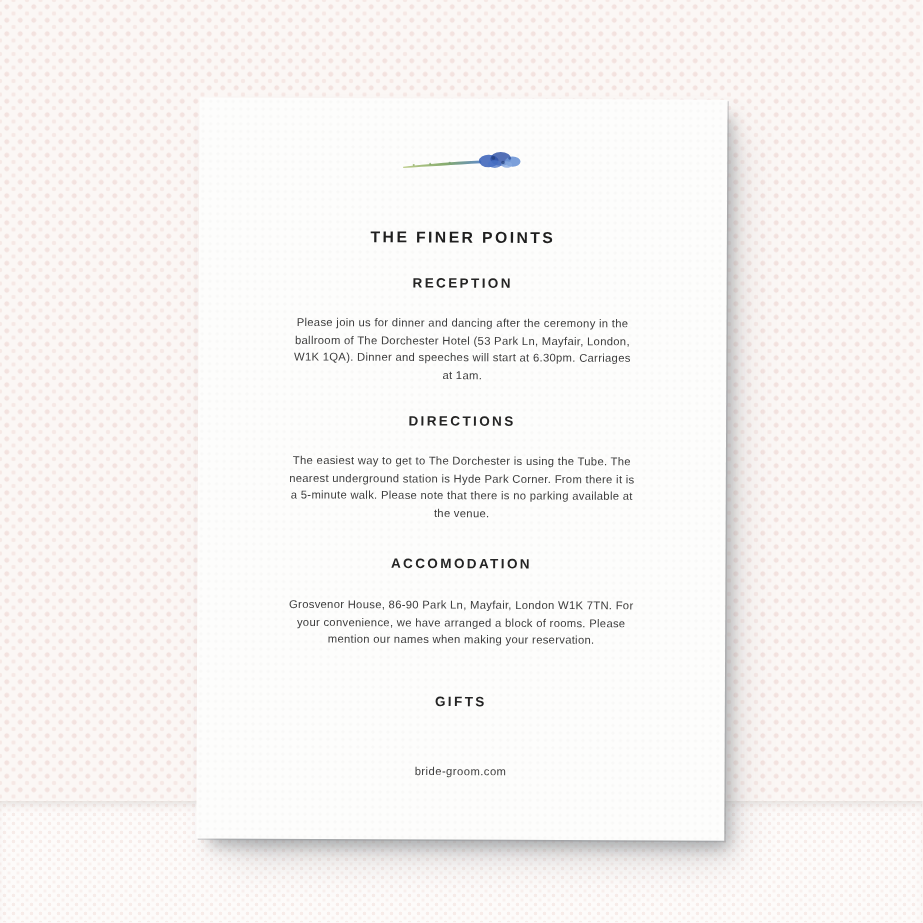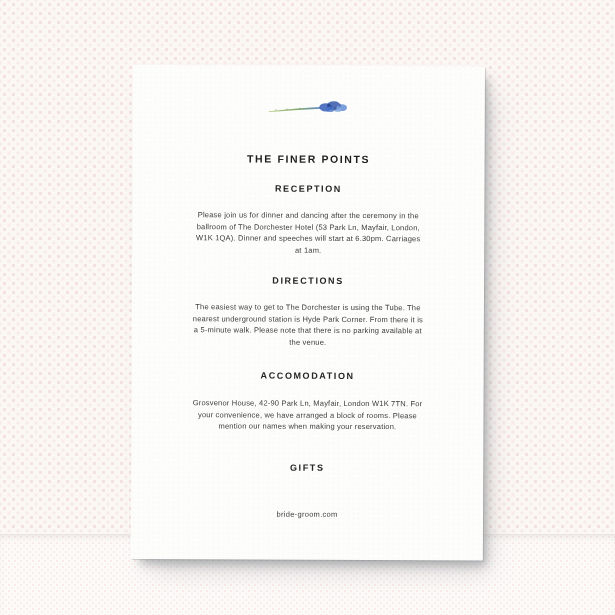--- a/index.html
+++ b/index.html
@@ -104,21 +104,21 @@
 W1K 1QA). Dinner and speeches will start at 6.30pm. Carriages
 at 1am.</p>
 
     <h2 class="sec-h h1">DIRECTIONS</h2>
     <p class="sec-b b1">The easiest way to get to The Dorchester is using the Tube. The
 nearest underground station is Hyde Park Corner. From there it is
 a 5-minute walk. Please note that there is no parking available at
 the venue.</p>
 
     <h2 class="sec-h h2">ACCOMODATION</h2>
-    <p class="sec-b b2">Grosvenor House, 42-90 Park Ln, Mayfair, London W1K 7TN. For
+    <p class="sec-b b2">Grosvenor House, 86-90 Park Ln, Mayfair, London W1K 7TN. For
 your convenience, we have arranged a block of rooms. Please
 mention our names when making your reservation.</p>
 
     <h2 class="sec-h h3">GIFTS</h2>
 
     <p class="site">bride-groom.com</p>
 
   </div>
 </div>
 

